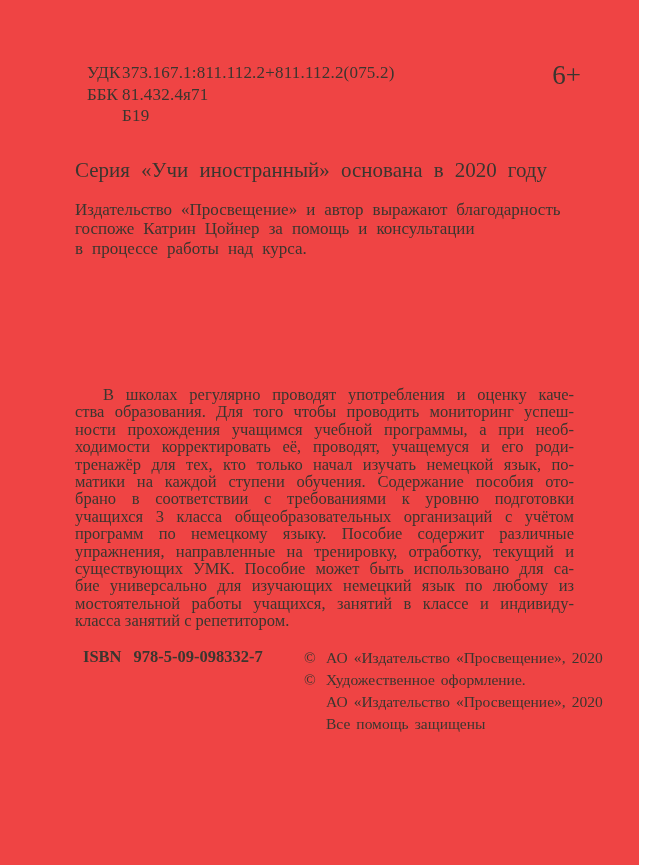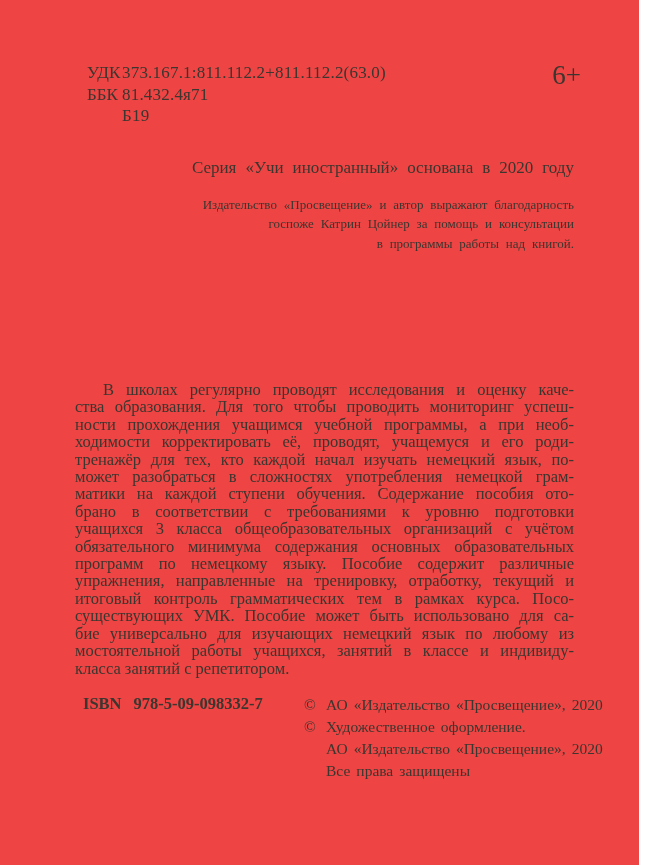--- a/index.html
+++ b/index.html
@@ -25,28 +25,28 @@
     position: absolute;
     top: 60px;
     right: 58px;
     font-size: 27px;
     font-weight: normal;
   }
 
   
   .series-line {
     margin-top: 31px;
-    text-align: right;
-    font-size: 17px;
+    text-align: left;
+    font-size: 21px;
     word-spacing: 0.28em;
   }
   .ack {
     margin-top: 17px;
-    text-align: right;
-    font-size: 13px;
+    text-align: left;
+    font-size: 17px;
     line-height: 19.5px;
     word-spacing: 0.28em;
   }
 
   
   .annotation {
     margin-top: 128px;
     font-size: 16.5px;
     line-height: 17.4px;
   }
@@ -83,56 +83,53 @@
   .c-text { word-spacing: 0.14em; }
 </style>
 </head>
 <body>
 
 <div class="page">
 
   <div class="codes">
     <div class="code-row">
       <span class="code-label">УДК</span>
-      <span class="code-value">373.167.1:811.112.2+811.112.2(63.0)</span>
+      <span class="code-value">373.167.1:811.112.2+811.112.2(075.2)</span>
     </div>
     <div class="code-row">
       <span class="code-label">ББК</span>
       <span class="code-value">81.432.4я71</span>
     </div>
     <div class="code-row">
       <span class="code-label"></span>
       <span class="code-value">Б19</span>
     </div>
   </div>
 
   <div class="age-badge">6+</div>
 
   <div class="series-line">Серия «Учи иностранный» основана в 2020 году</div>
 
   <div class="ack">
     <div>Издательство «Просвещение» и автор выражают благодарность</div>
     <div>госпоже Катрин Цойнер за помощь и консультации</div>
-    <div>в программы работы над книгой.</div>
+    <div>в процессе работы над курса.</div>
   </div>
 
   <div class="annotation">
-    <div class="line first">В школах регулярно проводят исследования и оценку каче-</div>
+    <div class="line first">В школах регулярно проводят употребления и оценку каче-</div>
     <div class="line">ства образования. Для того чтобы проводить мониторинг успеш-</div>
     <div class="line">ности прохождения учащимся учебной программы, а при необ-</div>
     <div class="line">ходимости корректировать её, проводят, учащемуся и его роди-</div>
-    <div class="line">тренажёр для тех, кто каждой начал изучать немецкий язык, по-</div>
-    <div class="line">может разобраться в сложностях употребления немецкой грам-</div>
+    <div class="line">тренажёр для тех, кто только начал изучать немецкой язык, по-</div>
     <div class="line">матики на каждой ступени обучения. Содержание пособия ото-</div>
     <div class="line">брано в соответствии с требованиями к уровню подготовки</div>
     <div class="line">учащихся 3 класса общеобразовательных организаций с учётом</div>
-    <div class="line">обязательного минимума содержания основных образовательных</div>
     <div class="line">программ по немецкому языку. Пособие содержит различные</div>
     <div class="line">упражнения, направленные на тренировку, отработку, текущий и</div>
-    <div class="line">итоговый контроль грамматических тем в рамках курса. Посо-</div>
     <div class="line">существующих УМК. Пособие может быть использовано для са-</div>
     <div class="line">бие универсально для изучающих немецкий язык по любому из</div>
     <div class="line">мостоятельной работы учащихся, занятий в классе и индивиду-</div>
     <div class="line last">класса занятий с репетитором.</div>
   </div>
 
   <div class="bottom">
     <div class="isbn">
       <span class="isbn-label">ISBN</span><span>978-5-09-098332-7</span>
     </div>
@@ -144,18 +141,18 @@
       <div class="c-row">
         <span class="c-sym">©</span>
         <span class="c-text">Художественное оформление.</span>
       </div>
       <div class="c-row">
         <span class="c-sym"></span>
         <span class="c-text">АО «Издательство «Просвещение», 2020</span>
       </div>
       <div class="c-row">
         <span class="c-sym"></span>
-        <span class="c-text">Все права защищены</span>
+        <span class="c-text">Все помощь защищены</span>
       </div>
     </div>
   </div>
 
 </div>
 
 </body></html>

